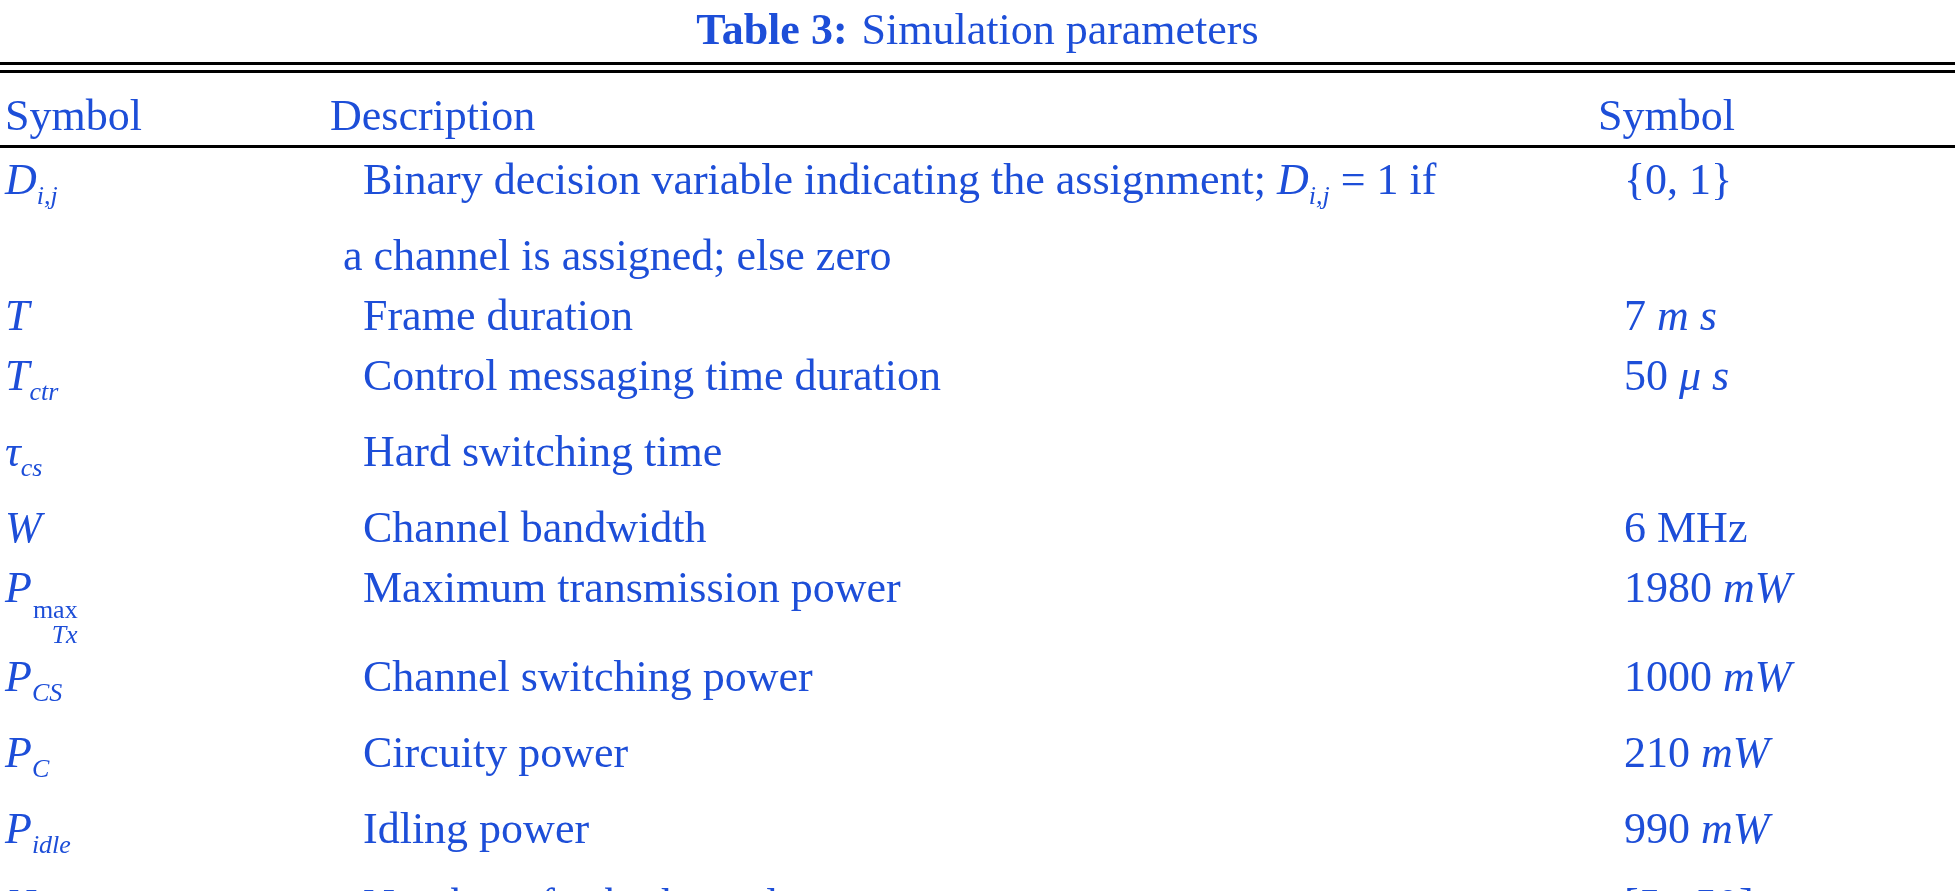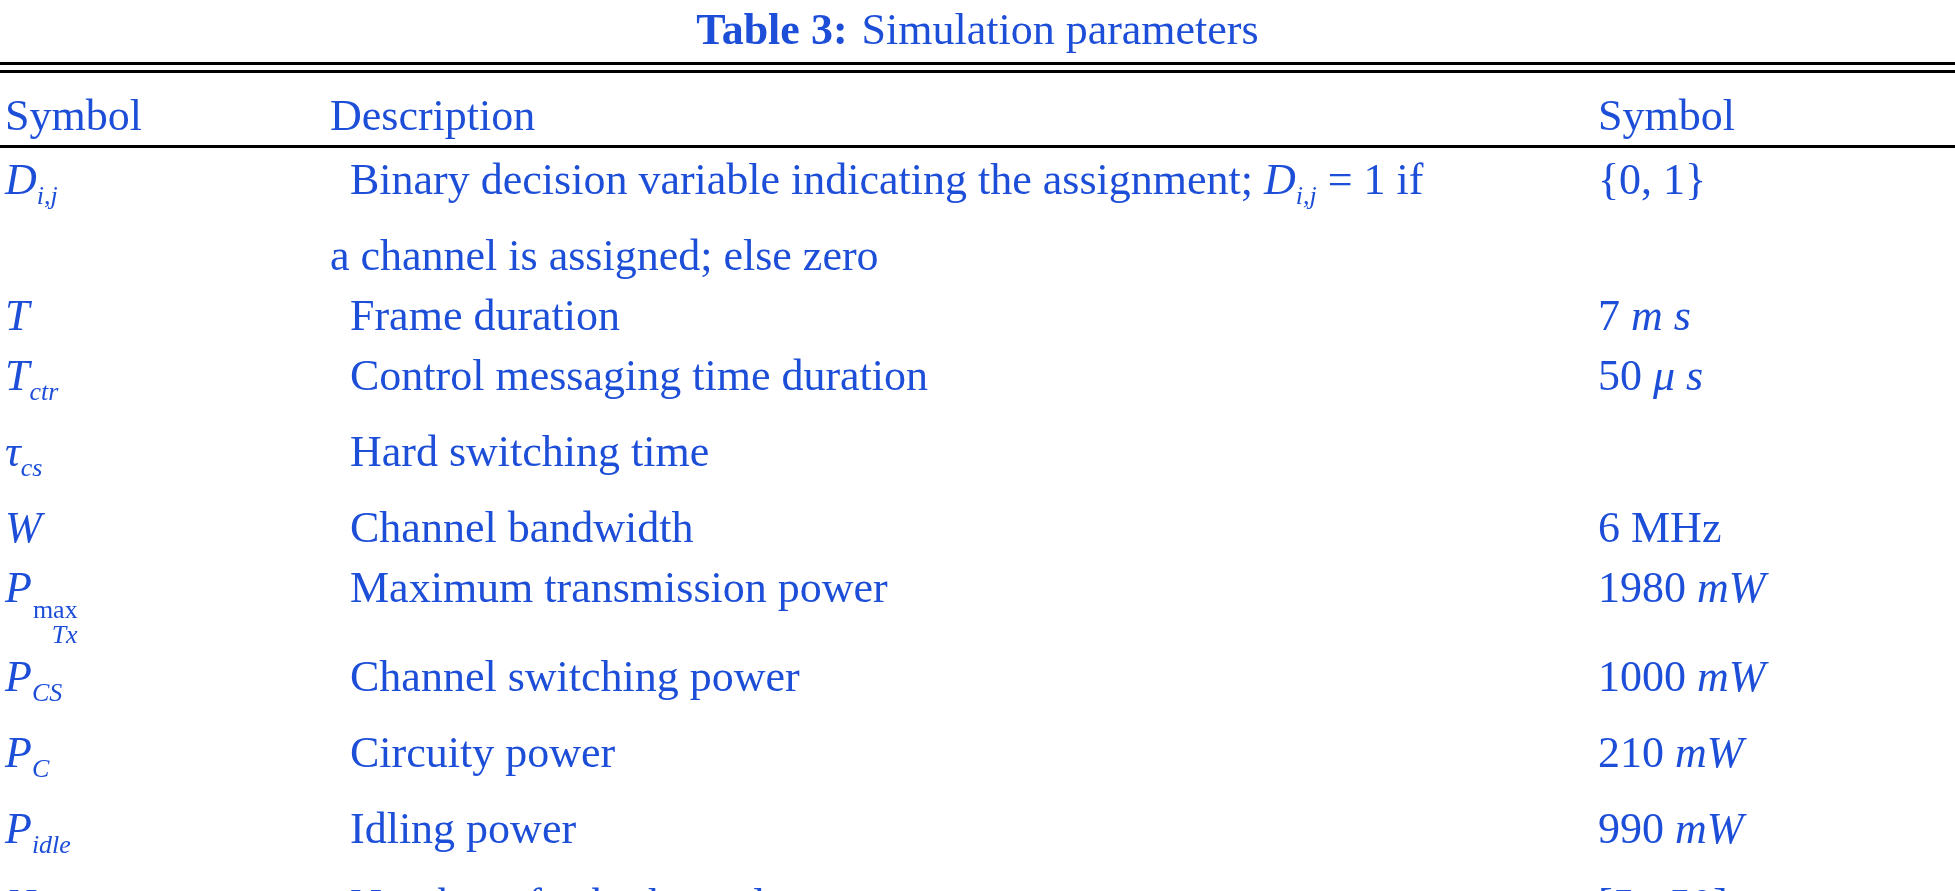--- a/index.html
+++ b/index.html
@@ -16,21 +16,21 @@
     height: 11px; box-sizing: border-box;
     border-top: 3px solid #000; border-bottom: 3px solid #000;
   }
   .rule-single { height: 3px; background: #000; }
   .thead, .trow { display: grid; grid-template-columns: 330px 1260px 365px; }
   .thead {
     height: 72px; box-sizing: border-box; align-items: end;
     padding-bottom: 4px; font-size: 44px;
   }
   .tbody { padding-top: 2px; padding-bottom: 4px; }
-  .trow { font-size: 44px; line-height: 60px; align-items: start; }
+  .trow { font-size: 44px; line-height: 60px; align-items: start; gap: 13px; }
   .cell { overflow: visible; }
   .cell.sym { padding-left: 5px; }
   .cell.val { padding-left: 8px; }
   .dline { white-space: nowrap; margin-left: 20px; }
   .dline2 { display: block; white-space: nowrap; }
   .mi { font-style: italic; }
   .msub { font-size: 26px; font-style: italic; vertical-align: -10px; }
   .msupsub {
     display: inline-flex; flex-direction: column; align-items: flex-end;
     font-size: 26px; line-height: 25px; vertical-align: -16px; margin-left: 1px;

